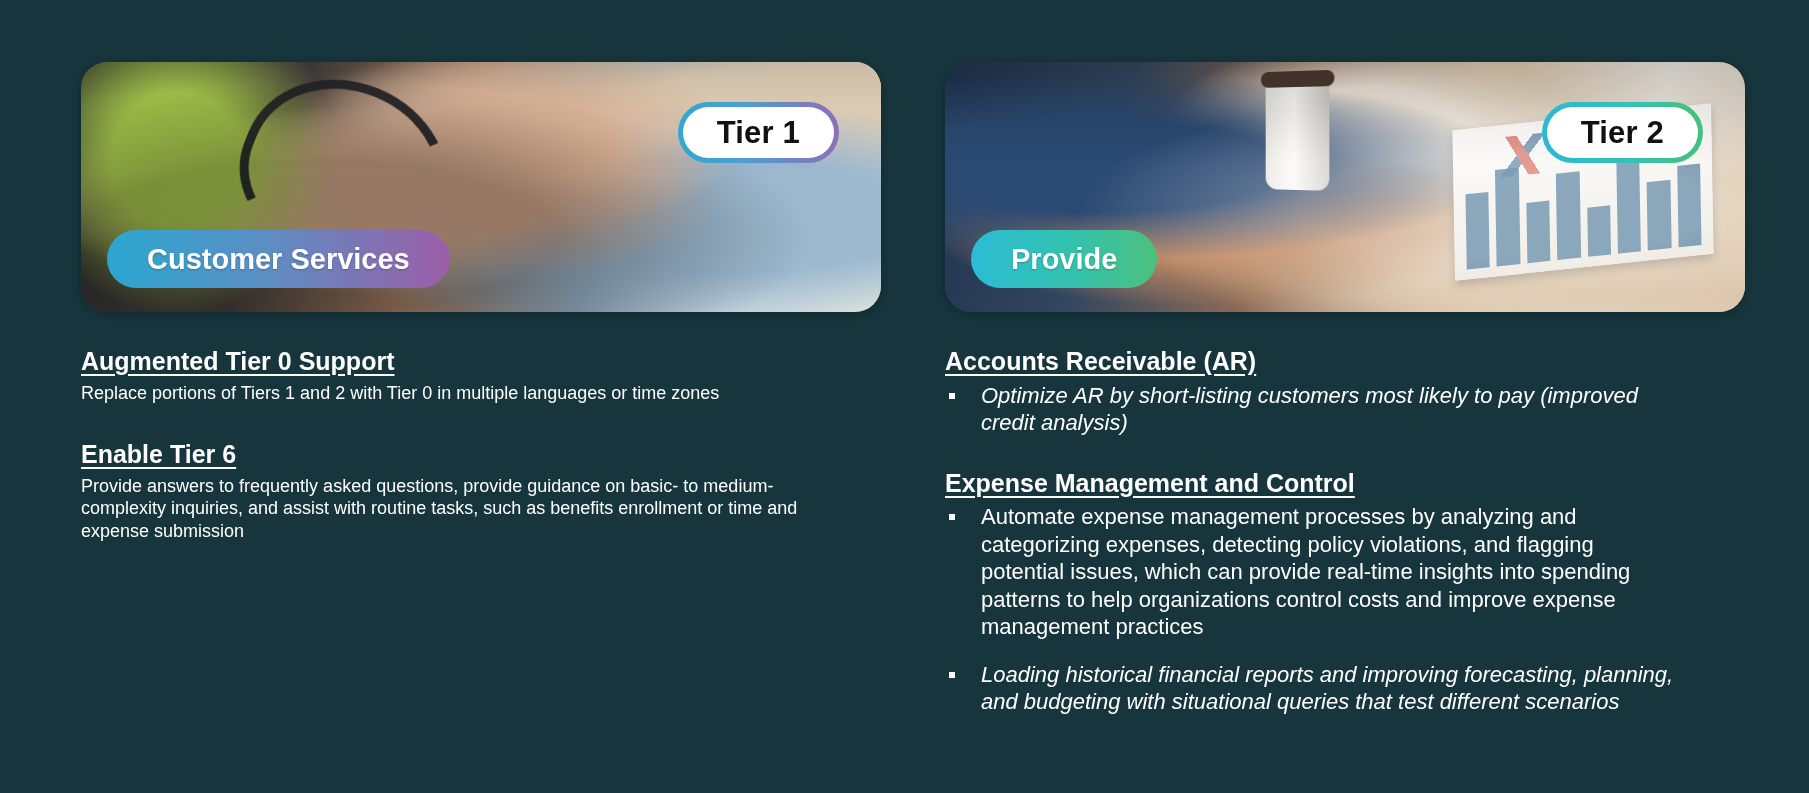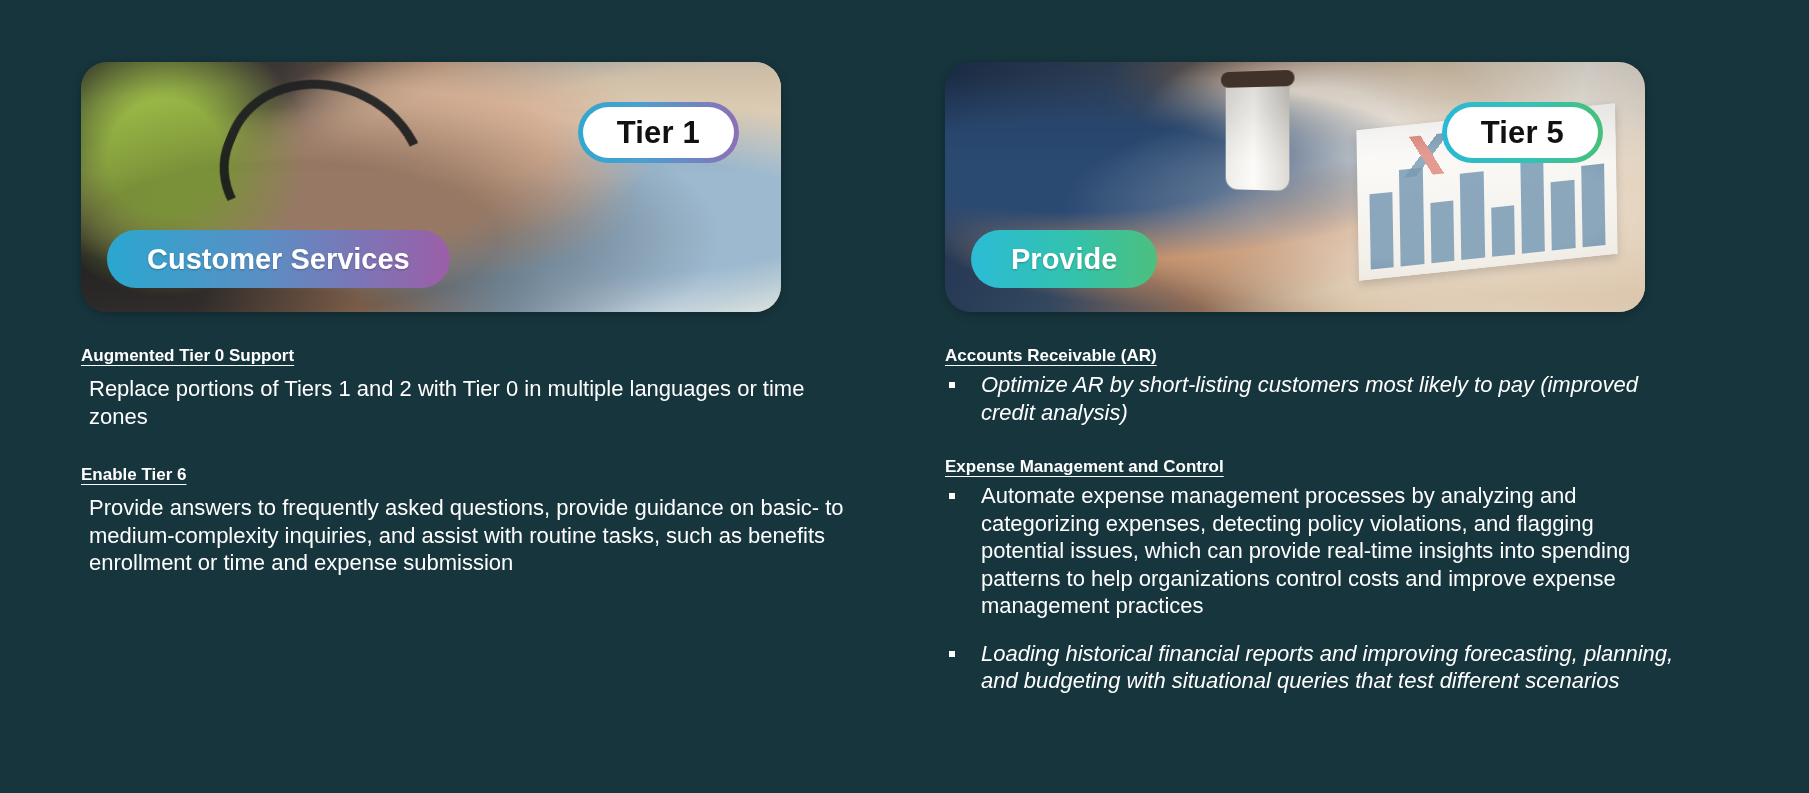--- a/index.html
+++ b/index.html
@@ -26,21 +26,21 @@
     top: 0;
     width: 800px;
   }
   .column.left  { left: 81px;  }
   .column.right { left: 945px; }
 
   
   .card {
     position: absolute;
     top: 62px;
-    width: 700px;
+    width: 800px;
     height: 250px;
     border-radius: 26px;
     overflow: hidden;
     box-shadow: 0 2px 10px rgba(0,0,0,.25);
   }
   .card.left-card  { left: 0; }
   .card.right-card { left: 0; }
 
   .photo {
     position: absolute;
@@ -193,33 +193,33 @@
   
   .content {
     position: absolute;
     top: 345px;
     width: 800px;
     color: #ffffff;
   }
   .section { margin-bottom: 22px; }
 
   .section-title {
-    font-size: 17px;
+    font-size: 25px;
     font-weight: bold;
     color: #ffffff;
     text-decoration: underline;
     text-underline-offset: 4px;
     margin: 0 0 4px 0;
     line-height: 1.3;
   }
   .section-body {
-    font-size: 22px;
+    font-size: 18px;
     line-height: 1.25;
     color: #ffffff;
-    margin: 8px;
+    margin: 0;
     max-width: 760px;
   }
 
   ul.bullets {
     list-style: none;
     margin: 0;
     padding: 0;
   }
   ul.bullets li {
     position: relative;
@@ -285,21 +285,21 @@
           <div class="bar" style="height:46%"></div>
           <div class="bar" style="height:66%"></div>
           <div class="bar" style="height:38%"></div>
           <div class="bar" style="height:70%"></div>
           <div class="bar" style="height:52%"></div>
           <div class="bar" style="height:62%"></div>
         </div>
       </div>
 
       <div class="tier-badge t2">
-        <div class="inner">Tier 5</div>
+        <div class="inner">Tier 2</div>
       </div>
 
       <div class="dept-badge fin">Provide</div>
     </div>
 
     <div class="content">
 
       <div class="section">
         <h3 class="section-title">Accounts Receivable (AR)</h3>
         <ul class="bullets">

